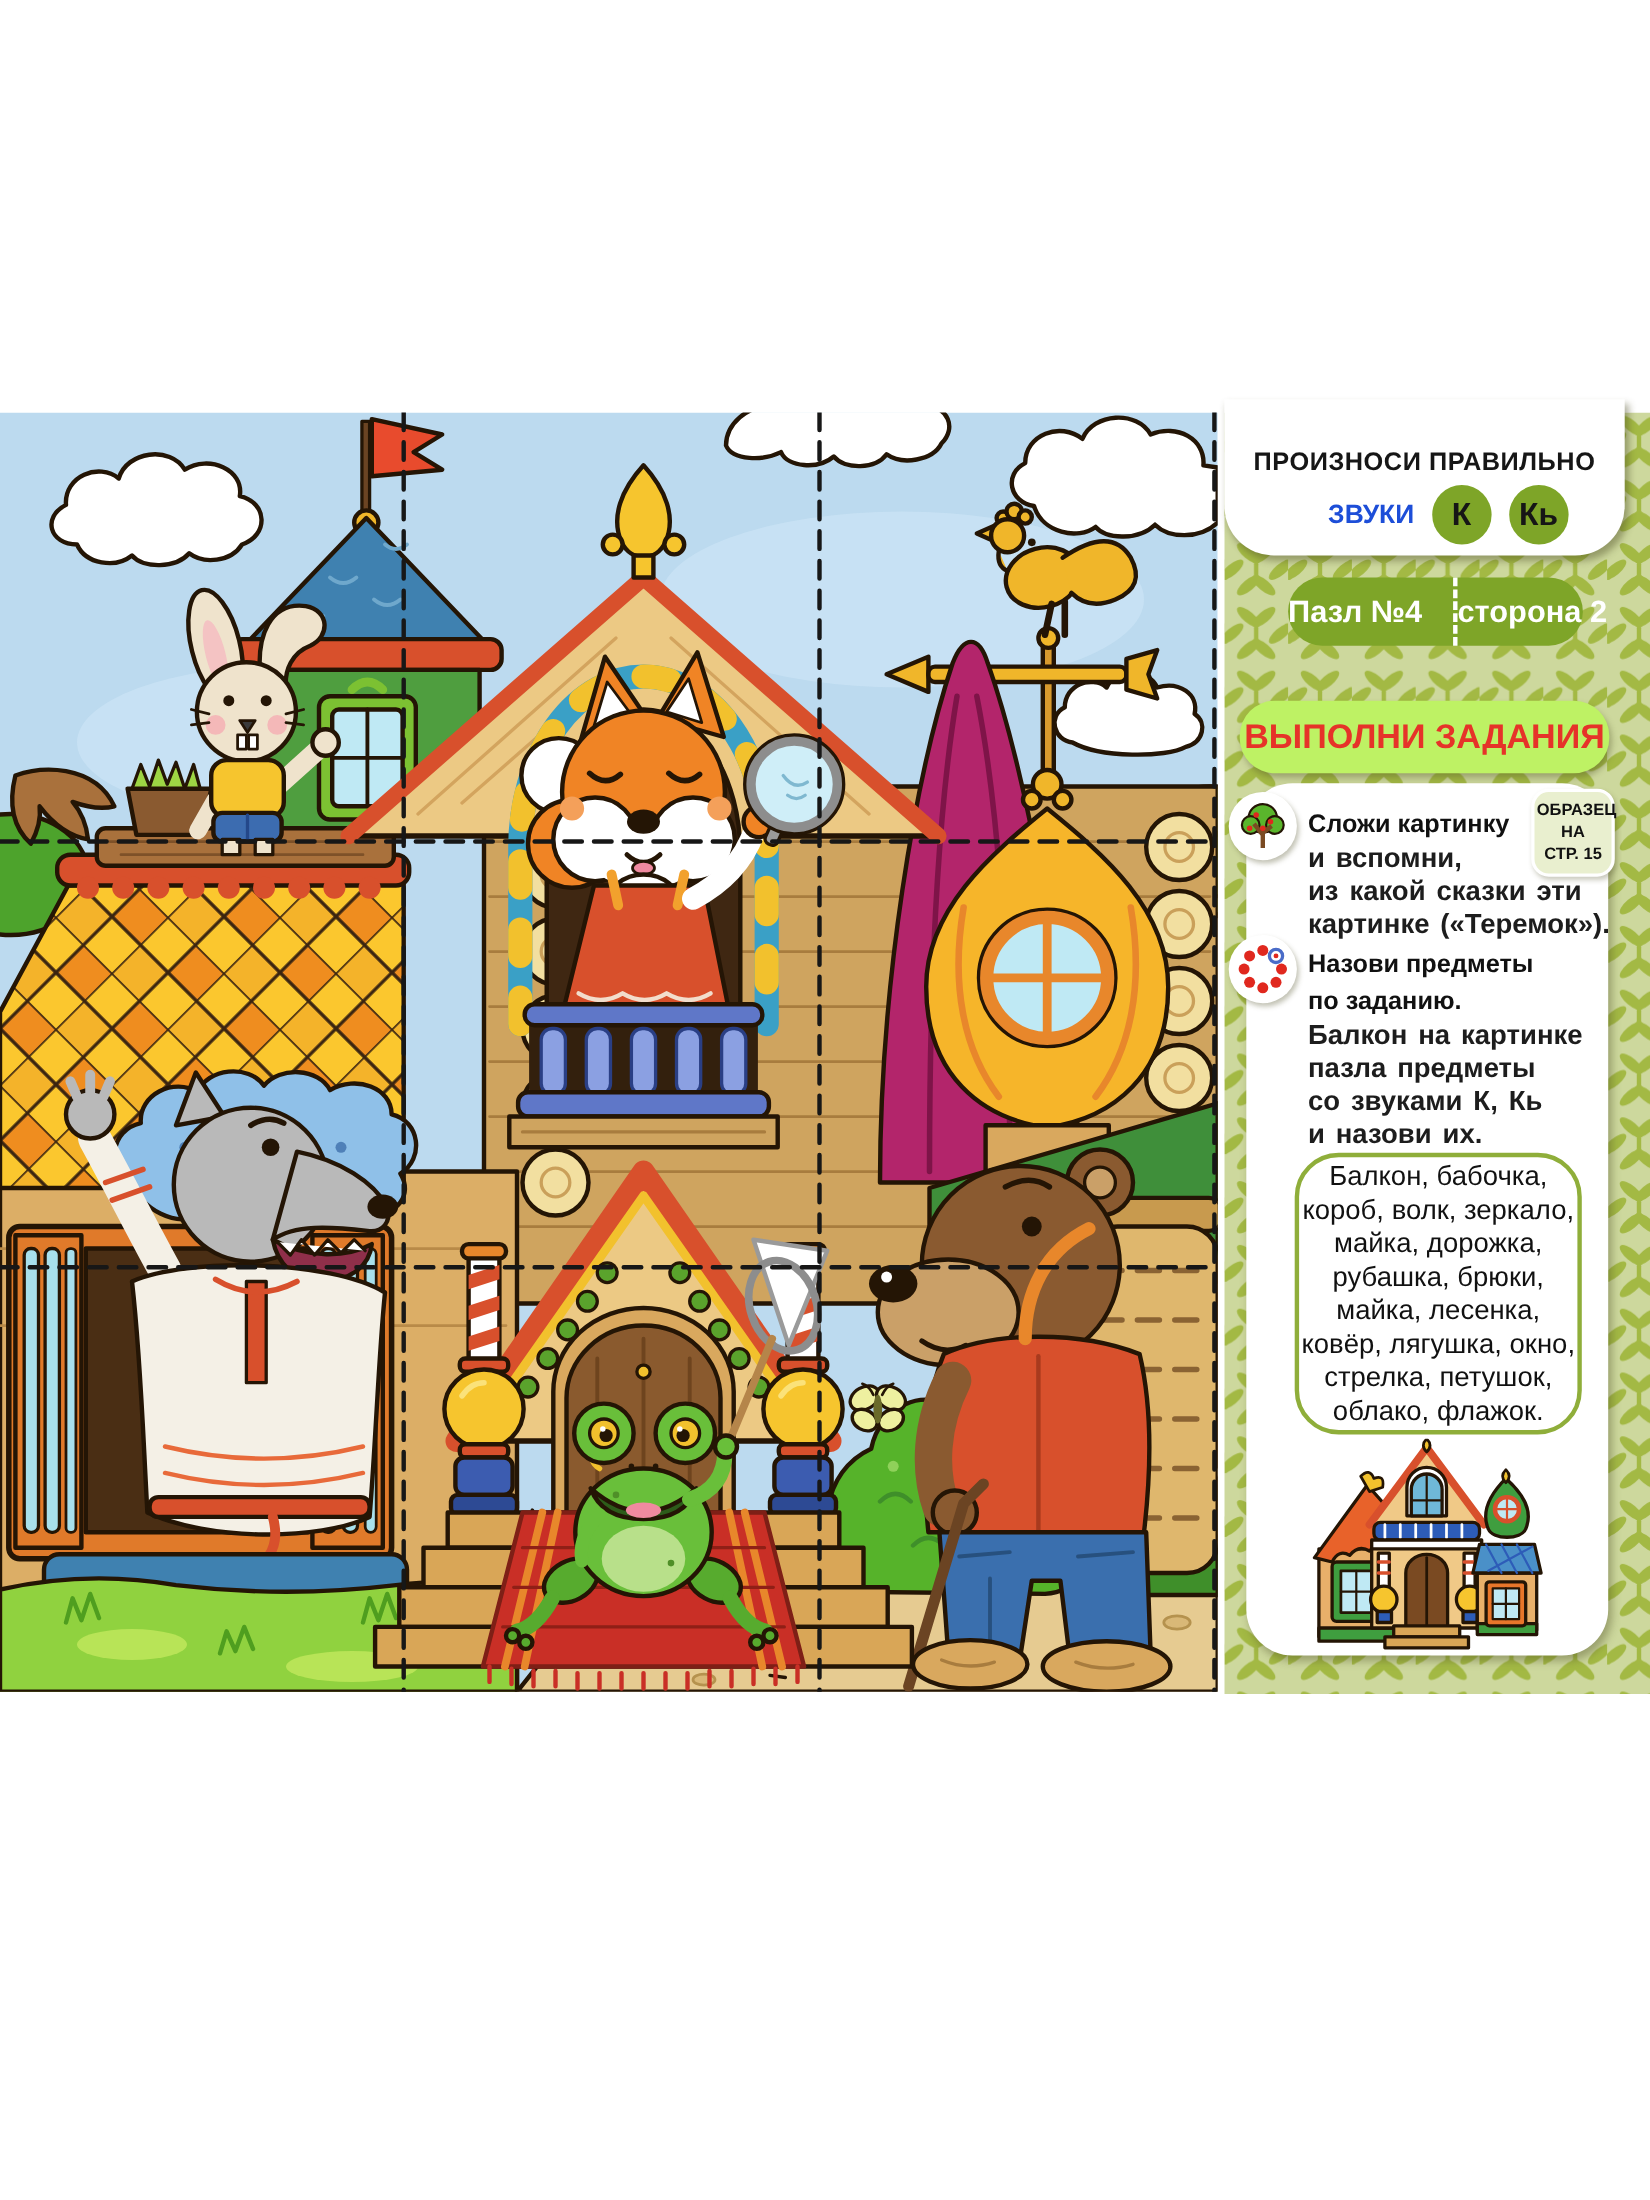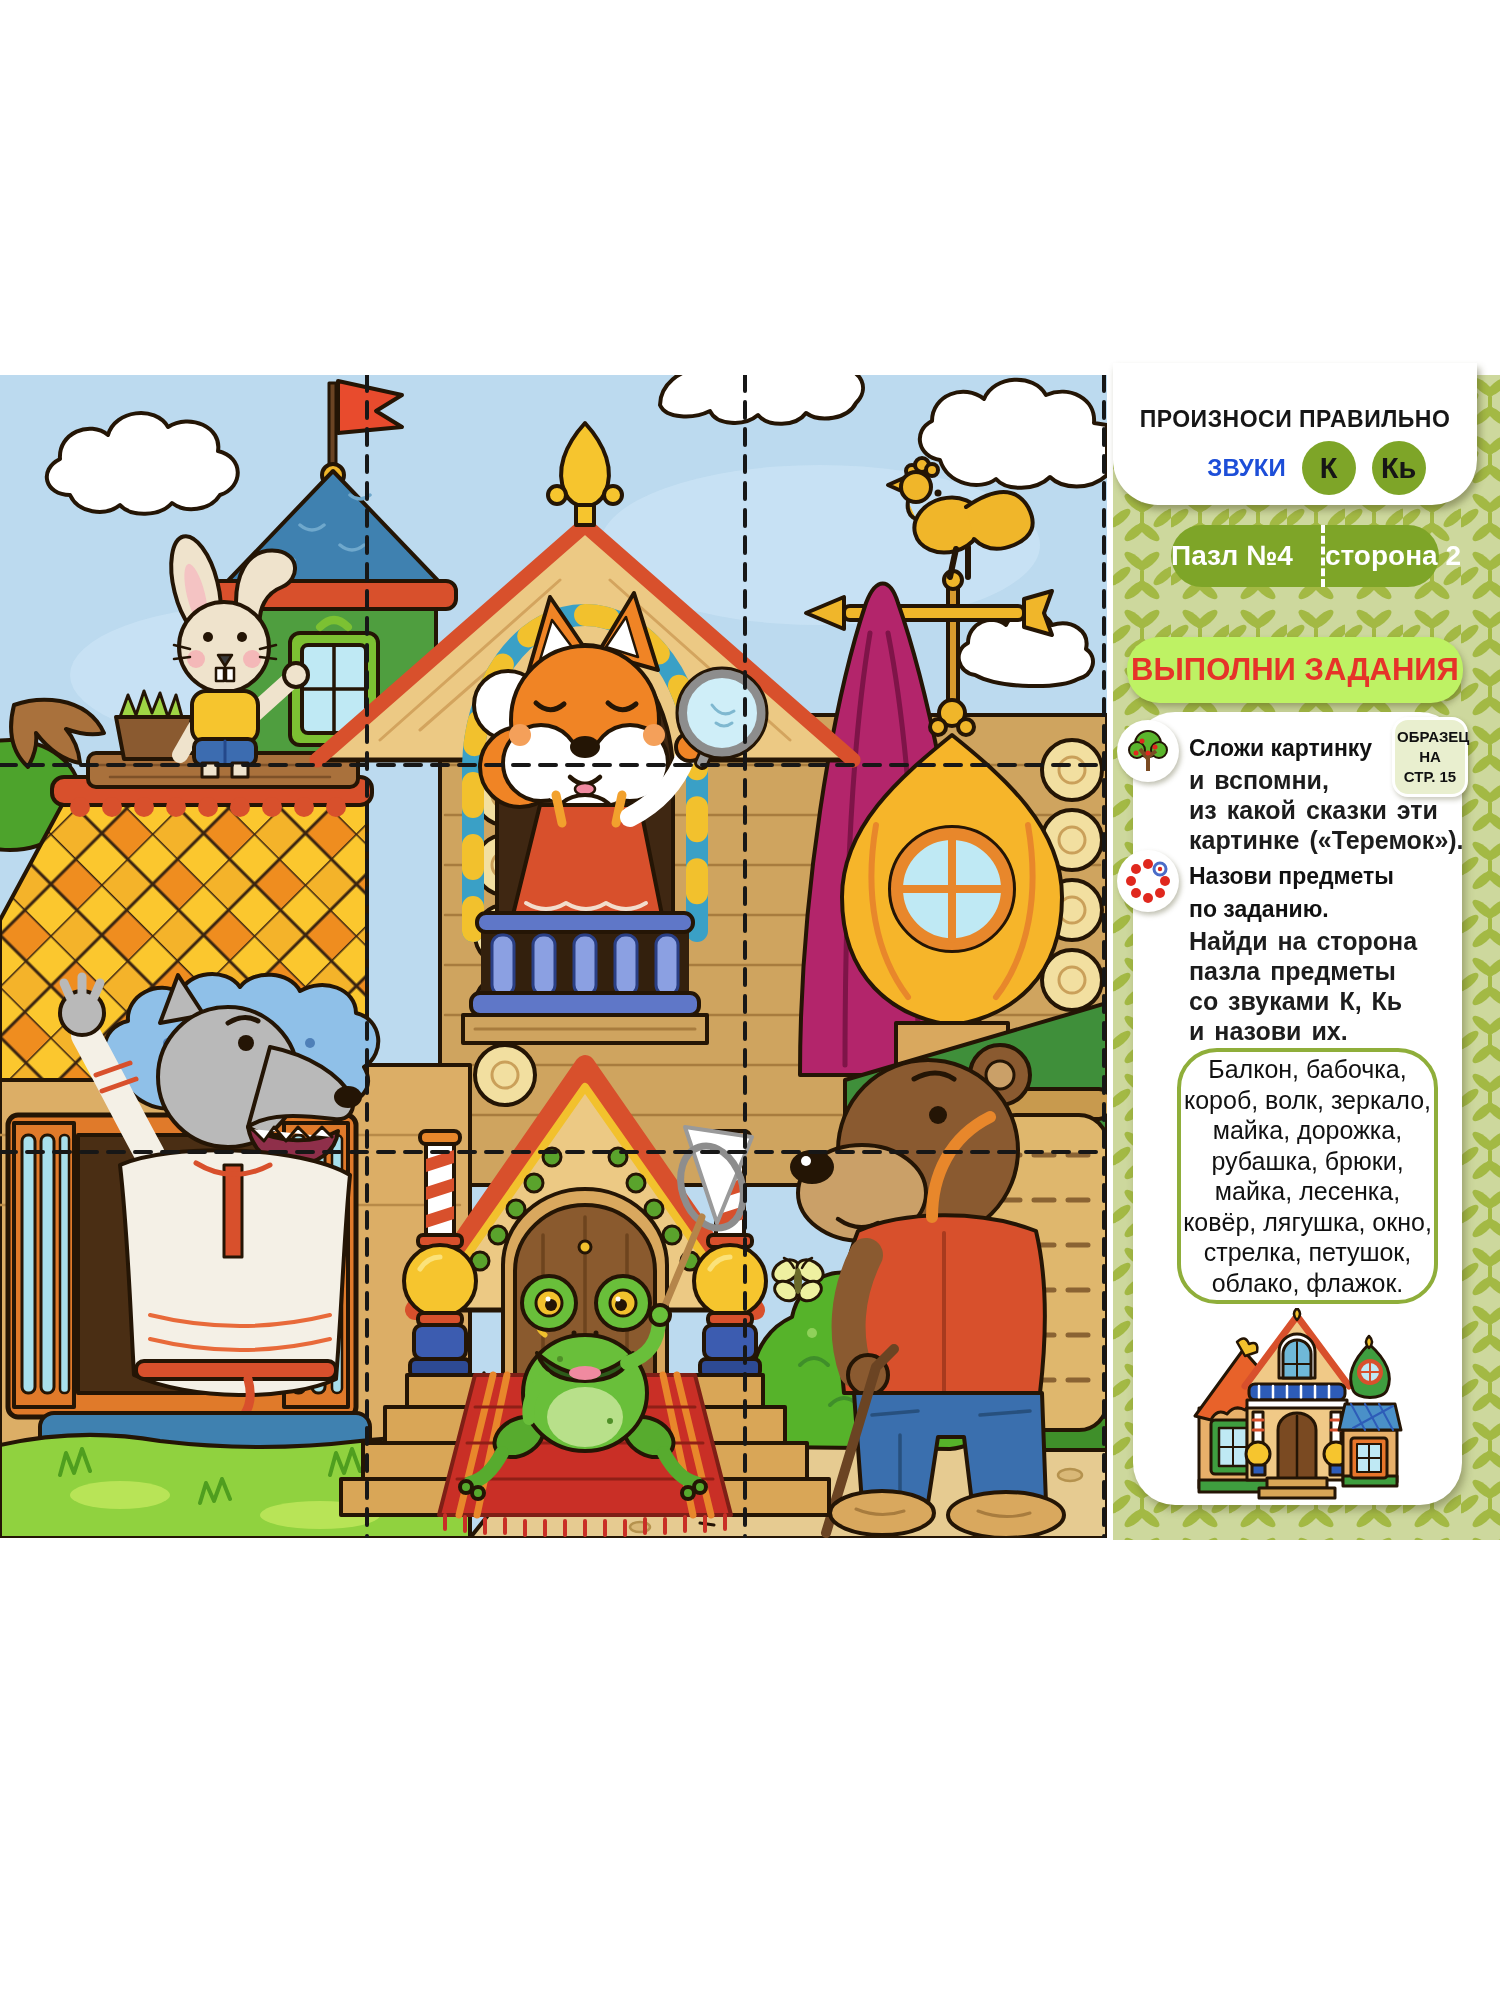--- a/index.html
+++ b/index.html
@@ -595,21 +595,21 @@
     <div class="task-text t1">
       <div class="heading">Сложи картинку</div>
       <div class="body-line">и вспомни,</div>
       <div class="body-line">из какой сказки эти</div>
       <div class="body-line">картинке («Теремок»).</div>
     </div>
 
     <div class="task-text t2">
       <div class="heading">Назови предметы</div>
       <div class="heading">по заданию.</div>
-      <div class="body-line">Найди на сторона</div>
+      <div class="body-line">Балкон на картинке</div>
       <div class="body-line">пазла предметы</div>
       <div class="body-line">со звуками К, Кь</div>
       <div class="body-line">и назови их.</div>
     </div>
 
     <div class="word-box">
       <div>Балкон, бабочка,</div>
       <div>короб, волк, зеркало,</div>
       <div>майка, дорожка,</div>
       <div>рубашка, брюки,</div>

